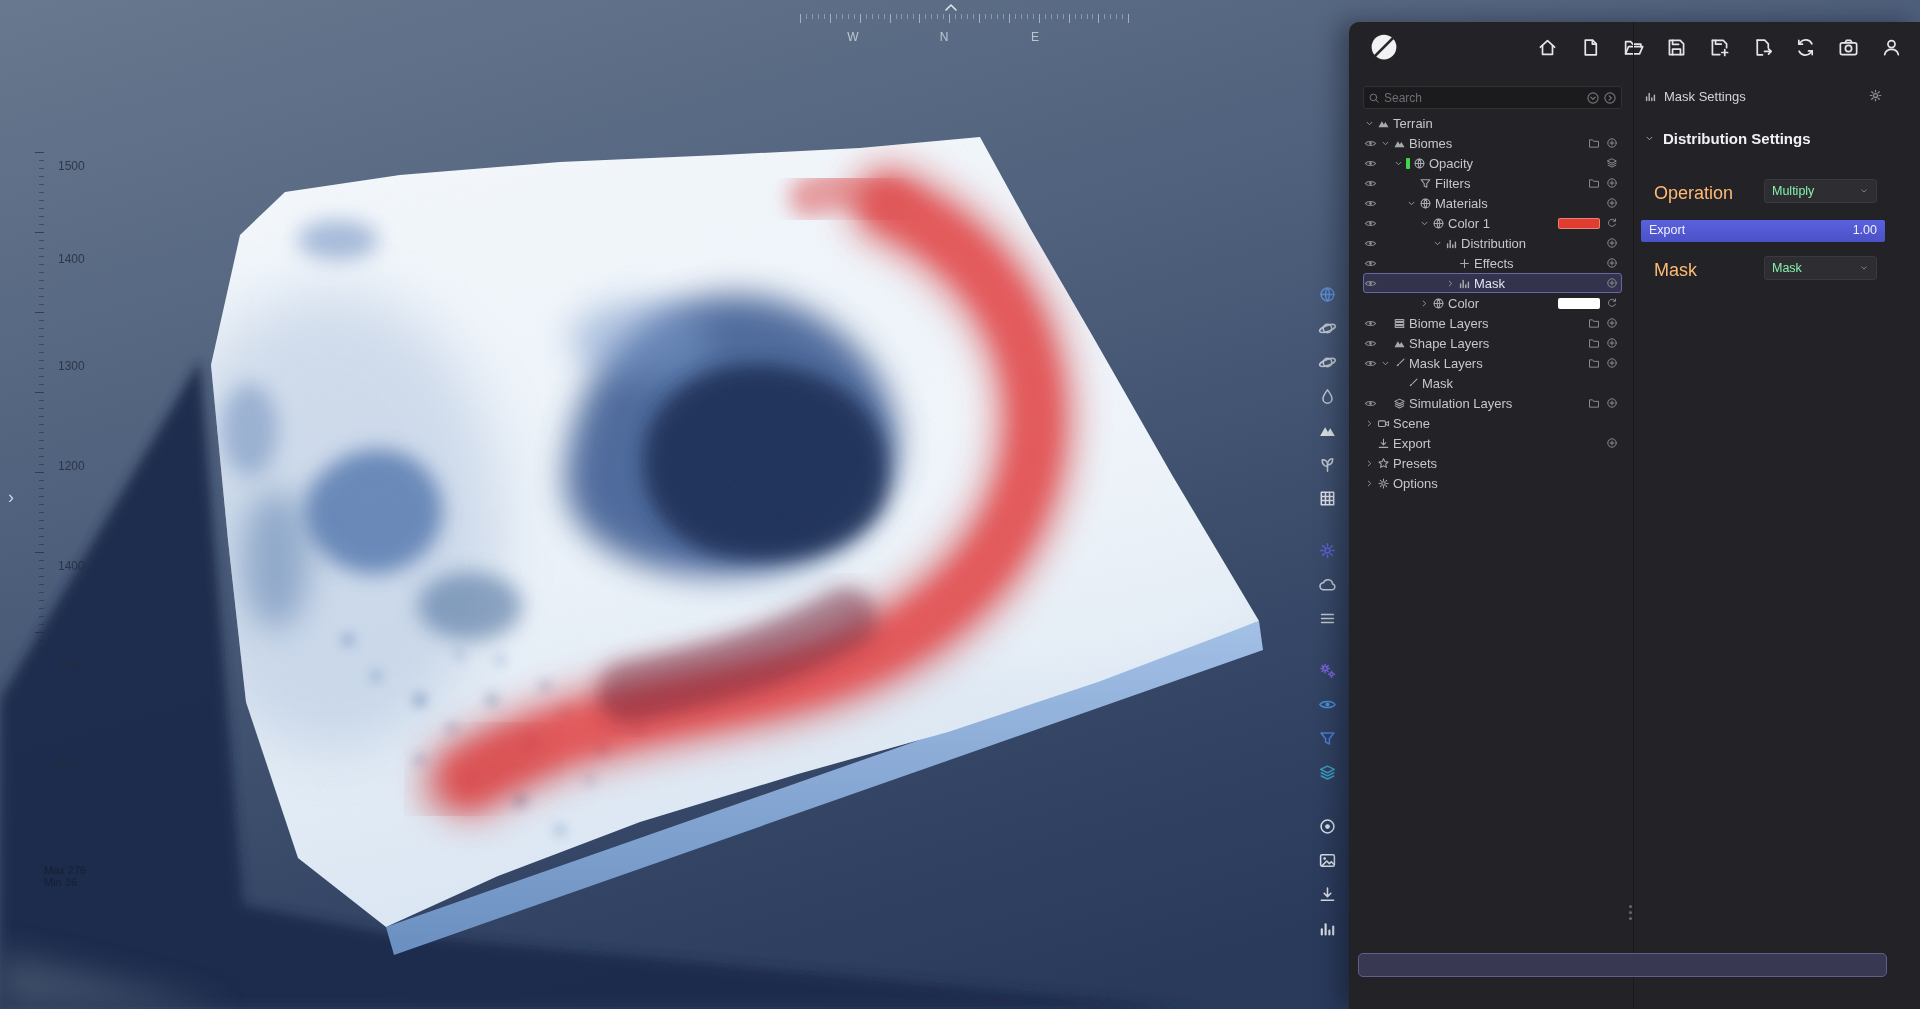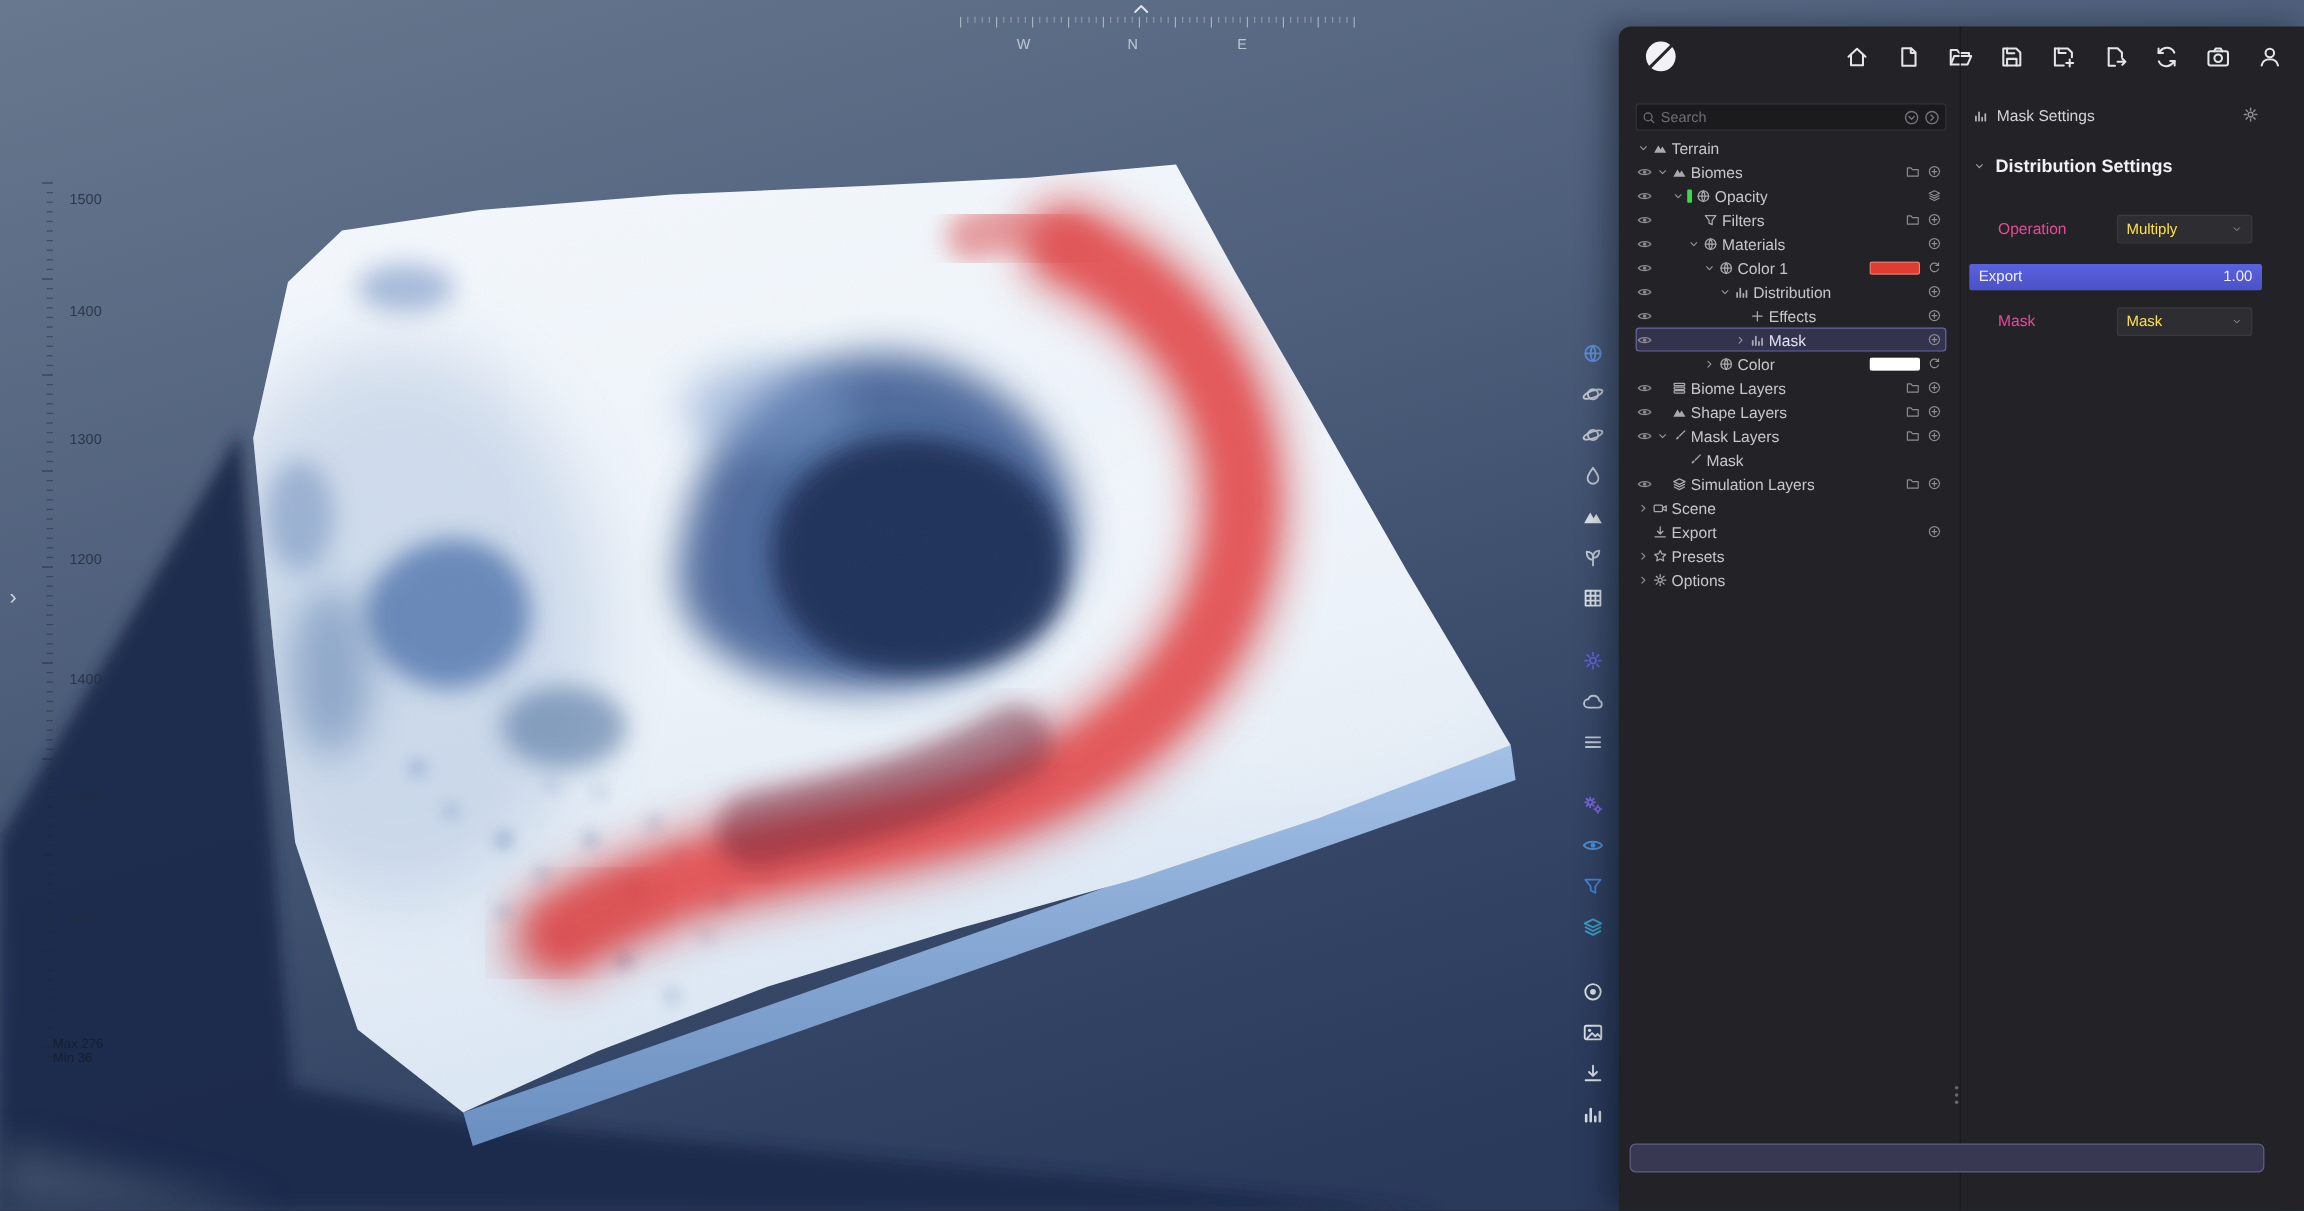--- a/index.html
+++ b/index.html
@@ -68,22 +68,22 @@
 
 .properties{position:absolute;left:284px;top:0;right:0;bottom:0;border-left:1px solid #1a1a1d}
 .prop-header{position:absolute;top:64px;left:0;right:0;height:23px}
 .prop-title-ic{position:absolute;left:10px;top:4px;color:#b2b2b8}
 .prop-title{position:absolute;left:30px;top:3px;font-size:13px;color:#d4d4d8}
 .prop-gear{position:absolute;right:37px;top:2px;background:none;border:none;padding:0;color:#8e8e94;cursor:pointer}
 .section-row{position:absolute;top:108px;left:10px;display:flex;align-items:center;gap:8px;color:#a8a8ae;cursor:pointer}
 .section-title{font-size:15px;font-weight:bold;color:#f1f1f4}
 .fields{position:absolute;top:157px;left:0;right:0}
 .frow{position:absolute;left:0;right:0;height:26px}
-.flabel{position:absolute;left:31px;top:4px;font-size:13px;color:#ec4899}
-.dropdown{position:absolute;left:130px;top:0;width:113px;height:24px;background:#2e2e32;border:1px solid #39393e;border-radius:3px;display:flex;align-items:center;justify-content:space-between;padding:0 7px;font-size:12.5px;color:#fde047;cursor:pointer}
+.flabel{position:absolute;left:20px;top:4px;font-size:18px;color:#fdba74}
+.dropdown{position:absolute;left:130px;top:0;width:113px;height:24px;background:#2e2e32;border:1px solid #39393e;border-radius:3px;display:flex;align-items:center;justify-content:space-between;padding:0 7px;font-size:12.5px;color:#86efac;cursor:pointer}
 .ddchev{color:#98989e}
 .slider{position:absolute;left:7px;top:0;width:244px;height:22px;background:#2e2e32;border-radius:2px;overflow:hidden;cursor:pointer}
 .slider-fill{position:absolute;left:0;top:0;bottom:0;background:linear-gradient(180deg,#5a61de,#4b51c6)}
 .slider-label{position:absolute;left:8px;top:3px;font-size:12.5px;color:#f0f0fa}
 .slider-value{position:absolute;right:8px;top:3px;font-size:12.5px;color:#f0f0fa}
 
 
 .status-bar{position:absolute;left:9px;top:931px;width:529px;height:24px;background:#383852;border:1px solid #5f5f8a;border-radius:5px}
 </style>
 </head>

